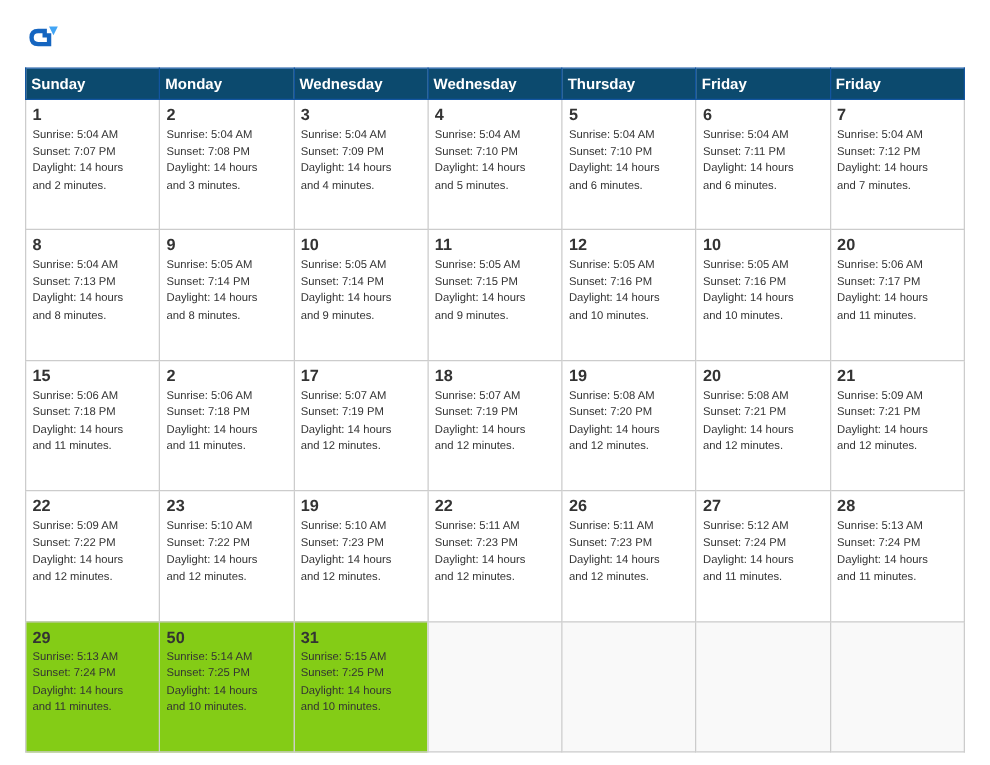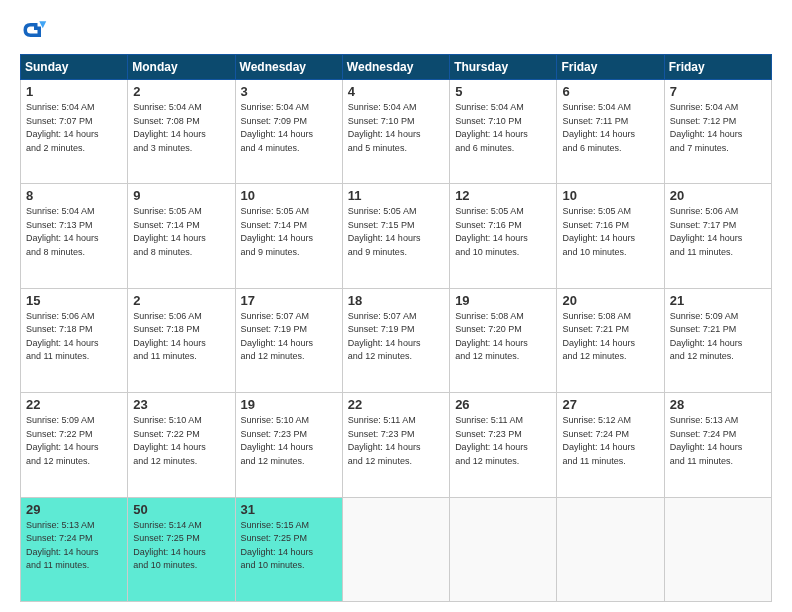--- a/index.html
+++ b/index.html
@@ -72,21 +72,21 @@
     .calendar td {
       border: 1px solid #ccc;
       vertical-align: top;
       padding: 4px 5px;
       font-size: 9.5px;
       color: #333;
       background: #fff;
       height: 82px;
     }
     .calendar tr:last-child td {
-      background: #5eead4;
+      background: #84cc16;
     }
     .day-num {
       font-size: 13px;
       font-weight: bold;
       color: #333;
       display: block;
       margin-bottom: 2px;
     }
     .day-info {
       font-size: 9px;

